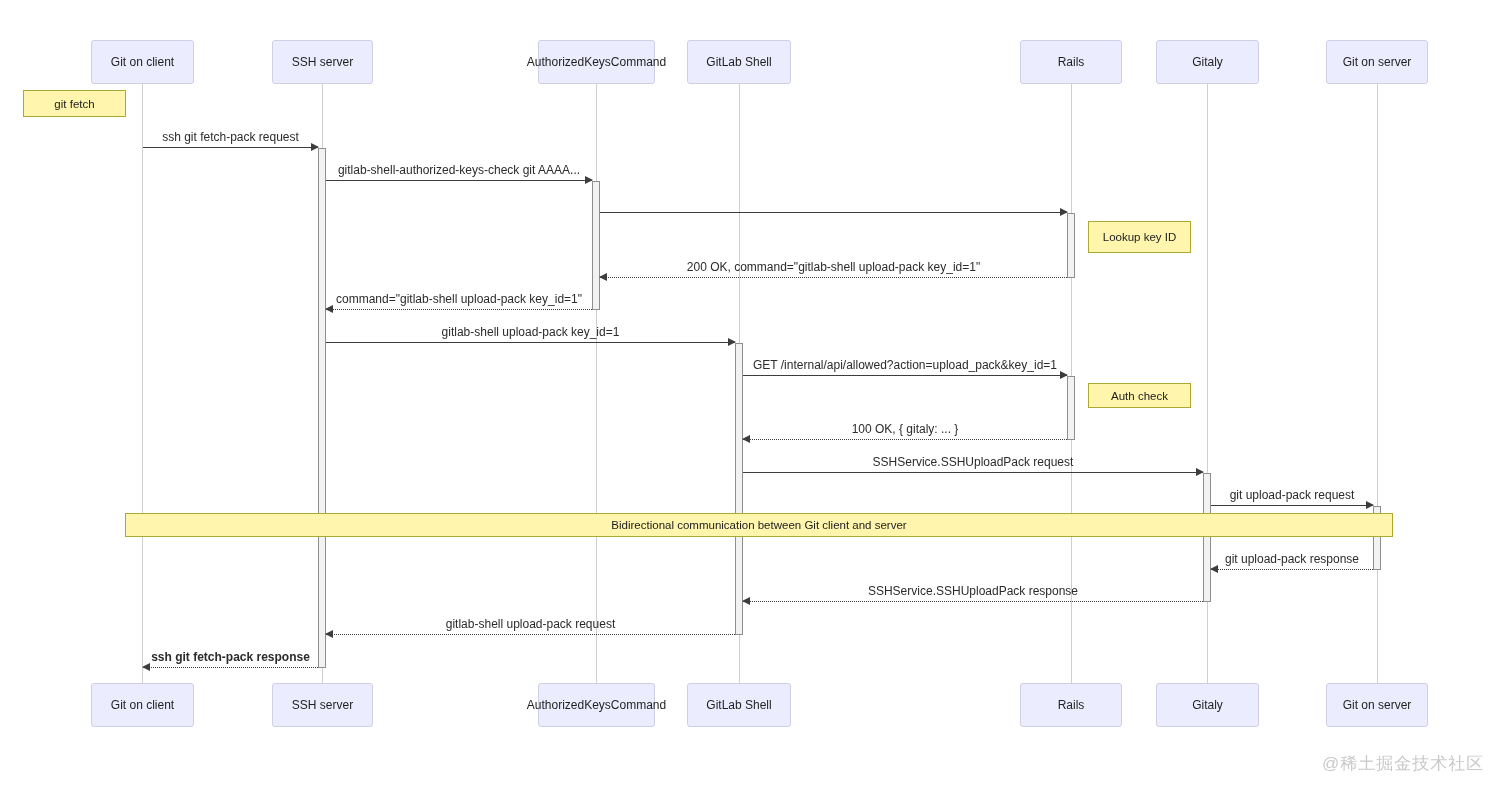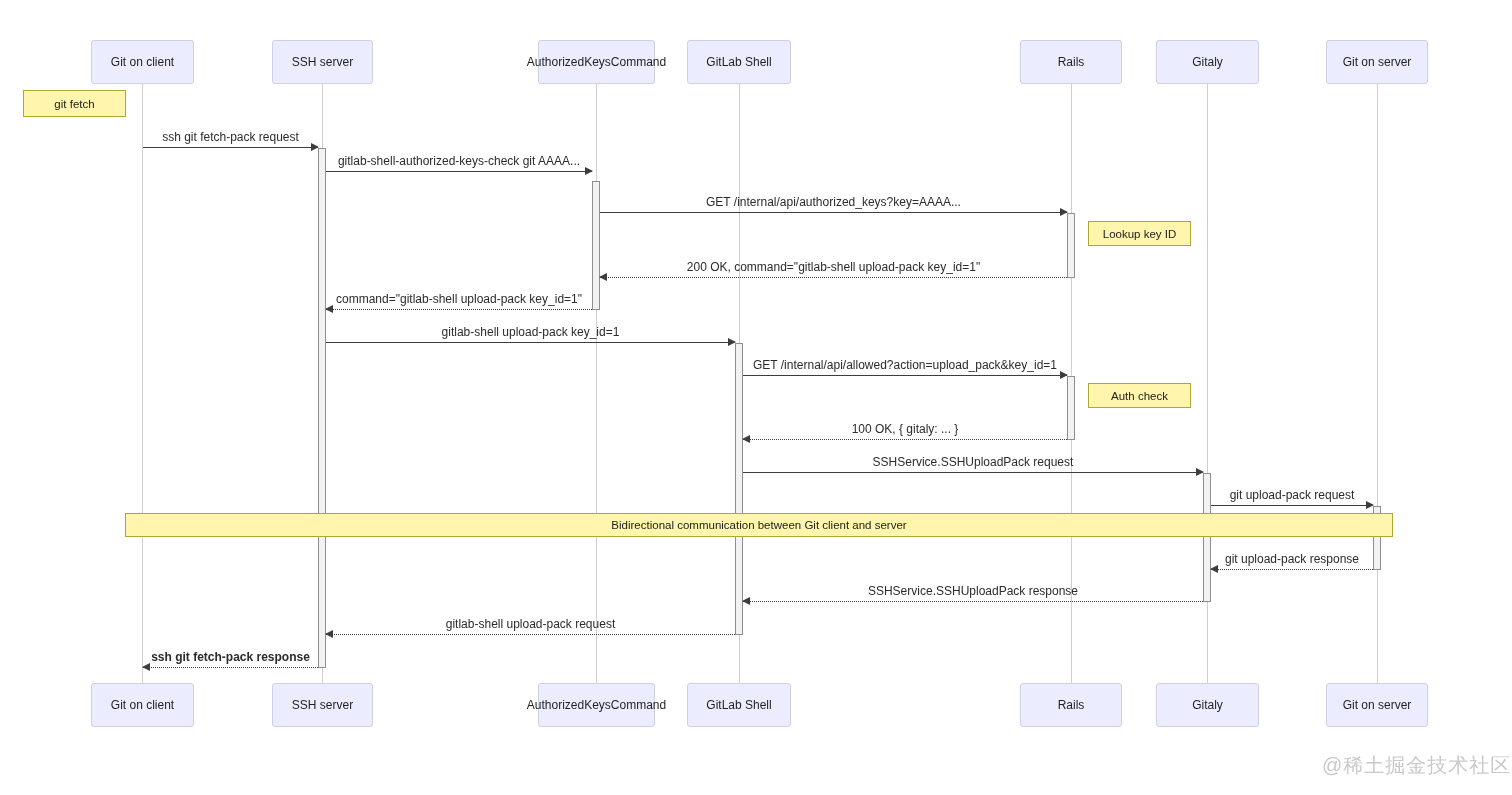--- a/index.html
+++ b/index.html
@@ -28,21 +28,21 @@
   .arrow.right{right:-1px;border-left:8px solid #3d3d3d;}
   .arrow.left{left:-1px;border-right:8px solid #3d3d3d;}
   .note{
     position:absolute;box-sizing:border-box;
     background:#fff5ad;border:1px solid #aaaa33;
     display:flex;align-items:center;justify-content:center;
     font-size:11.5px;color:#222;white-space:nowrap;
   }
   .watermark{
     position:absolute;left:1322px;top:752px;
-    font-size:20px;color:#c9c9c9;letter-spacing:1px;
+    font-size:17px;color:#c9c9c9;letter-spacing:1px;
   }
 </style>
 </head>
 <body>
 
 <div class="canvas">
 
   <div class="lifeline" style="left:142px;"></div>
   <div class="lifeline" style="left:322px;"></div>
   <div class="lifeline" style="left:596px;"></div>
@@ -102,28 +102,27 @@
   <div class="participant" style="left:1326px;top:683px;width:102px;">
       <span>Git on server</span>
     </div>
 
   <div class="msg" style="left:143px;top:130px;width:175px;">
     <div class="msg-label">ssh git fetch-pack request</div>
     <div class="msg-line solid">
         <div class="arrow right"></div>
       </div>
   </div>
-  <div class="msg" style="left:326px;top:154px;width:266px;">
+  <div class="msg" style="left:326px;top:163px;width:266px;">
     <div class="msg-label">gitlab-shell-authorized-keys-check git AAAA...</div>
     <div class="msg-line solid">
         <div class="arrow right"></div>
       </div>
   </div>
   <div class="msg" style="left:600px;top:195px;width:467px;">
-    <div class="msg-label">GET /internal/api/authorized_keys?key=AAAA...</div>
     <div class="msg-line solid">
         <div class="arrow right"></div>
       </div>
   </div>
   <div class="msg" style="left:600px;top:260px;width:467px;">
     <div class="msg-label">200 OK, command="gitlab-shell upload-pack key_id=1"</div>
     <div class="msg-line dashed">
         <div class="arrow left"></div>
       </div>
   </div>
@@ -184,21 +183,21 @@
   <div class="msg" style="left:143px;top:650px;width:175px;font-weight:bold;">
     <div class="msg-label">ssh git fetch-pack response</div>
     <div class="msg-line dashed">
         <div class="arrow left"></div>
       </div>
   </div>
 
   <div class="note" style="left:23px;top:90px;width:103px;height:27px;">
     <span>git fetch</span>
   </div>
-  <div class="note" style="left:1088px;top:221px;width:103px;height:25px;">
+  <div class="note" style="left:1088px;top:221px;width:103px;height:32px;">
     <span>Lookup key ID</span>
   </div>
   <div class="note" style="left:1088px;top:383px;width:103px;height:25px;">
     <span>Auth check</span>
   </div>
   <div class="note" style="left:125px;top:513px;width:1268px;height:24px;">
     <span>Bidirectional communication between Git client and server</span>
   </div>
 
   <div class="watermark">@稀土掘金技术社区</div>

